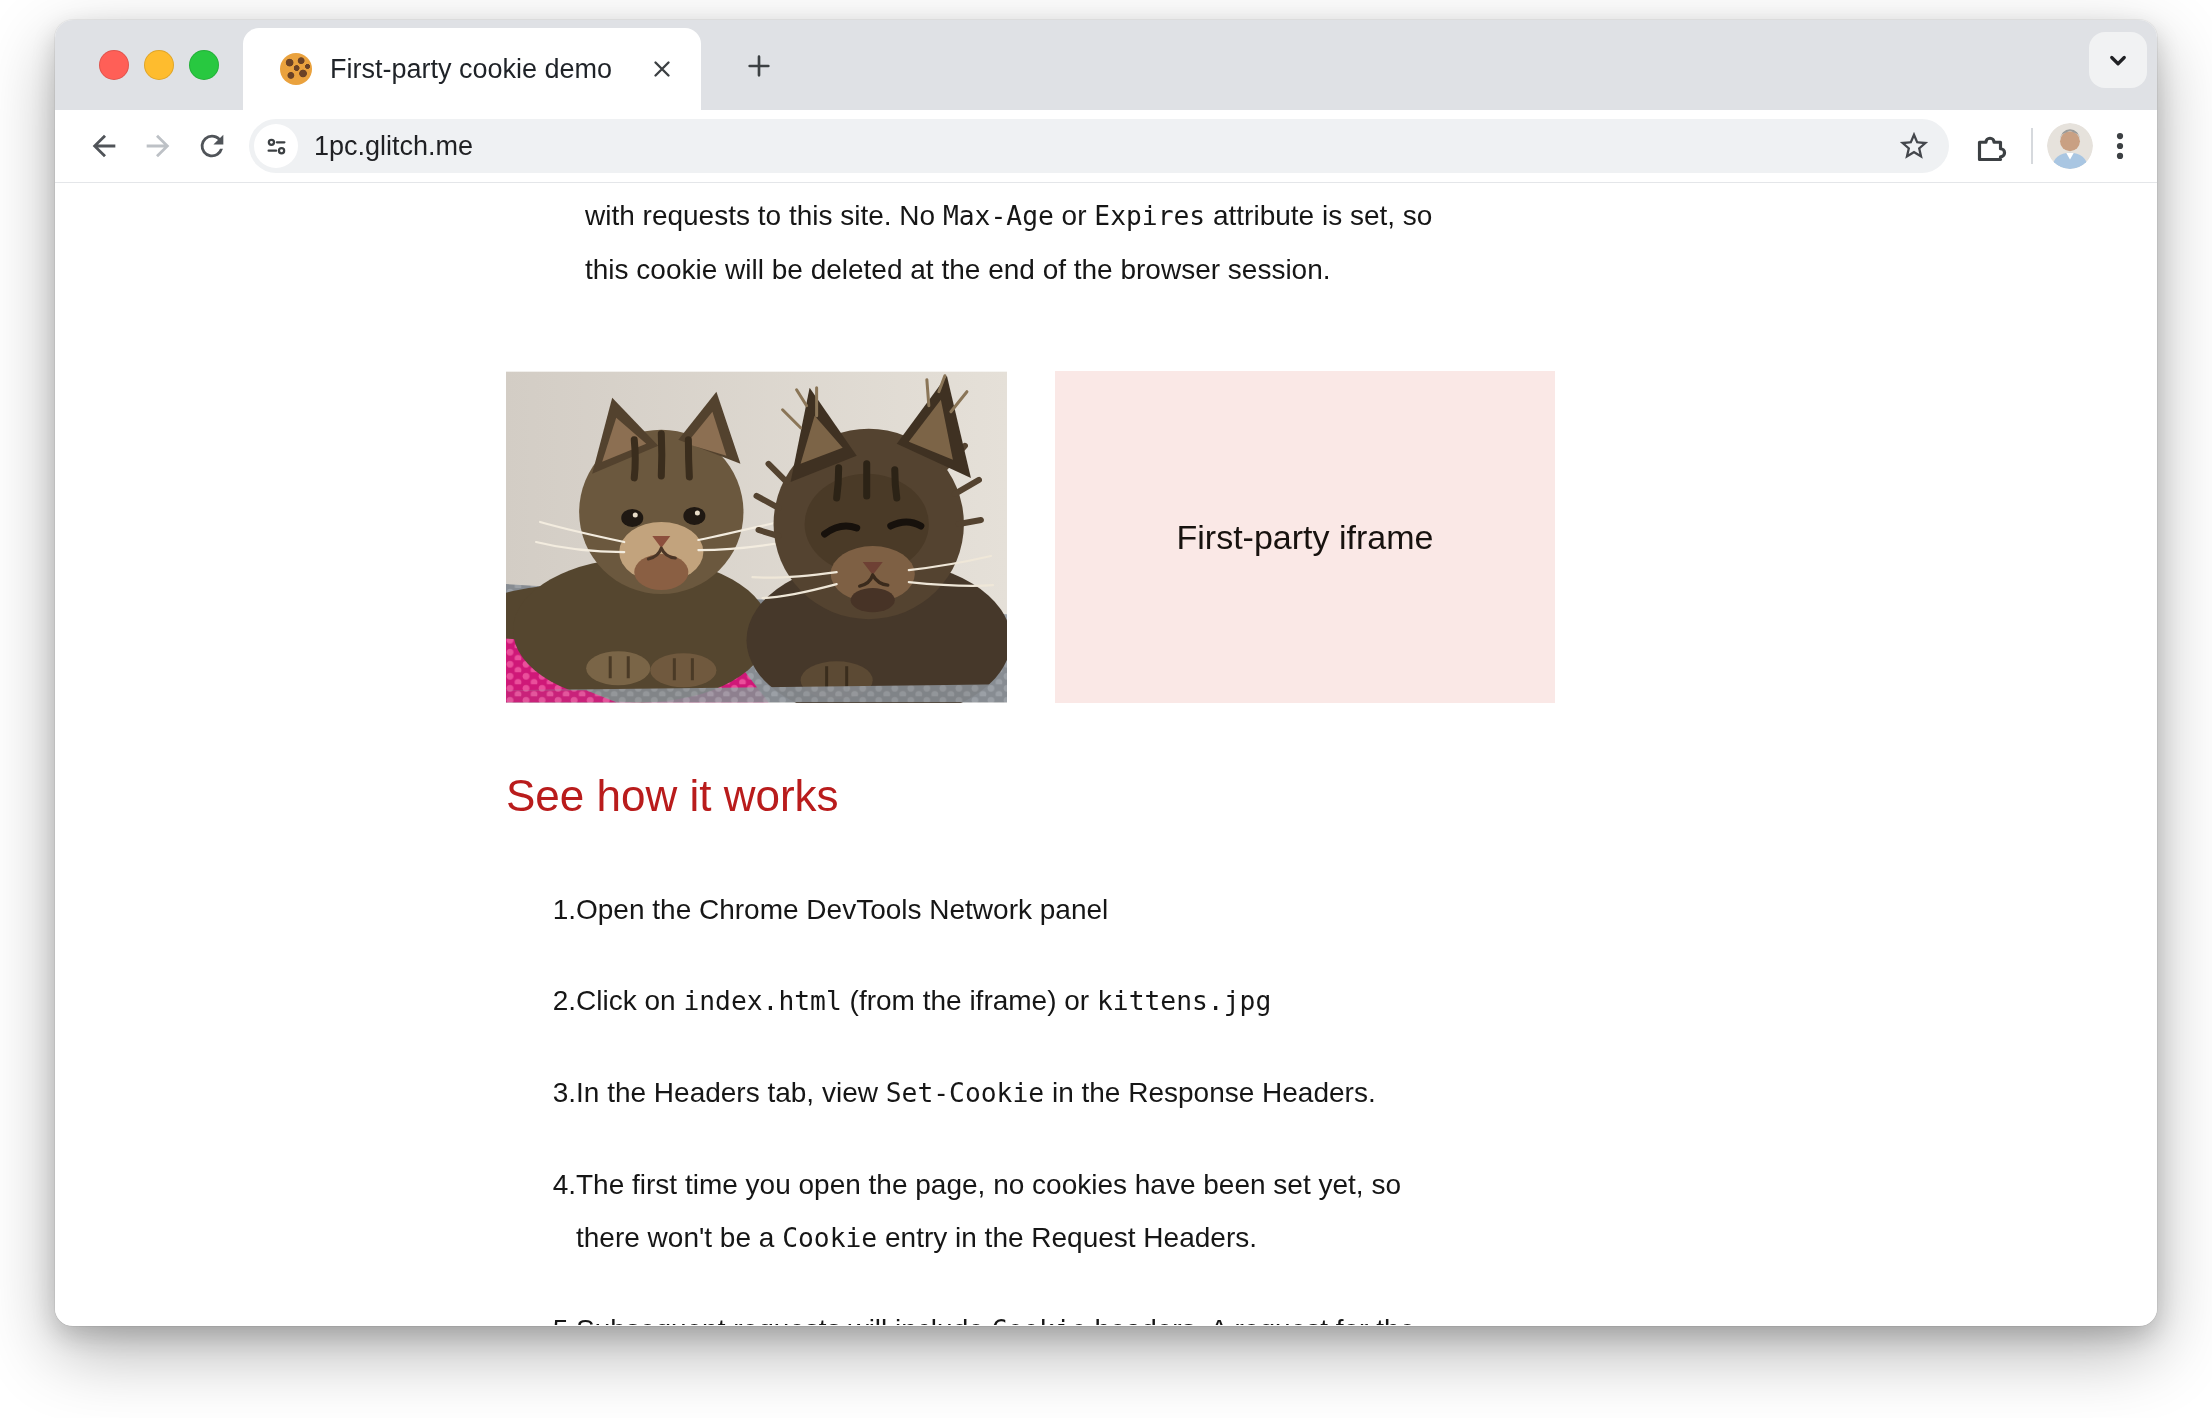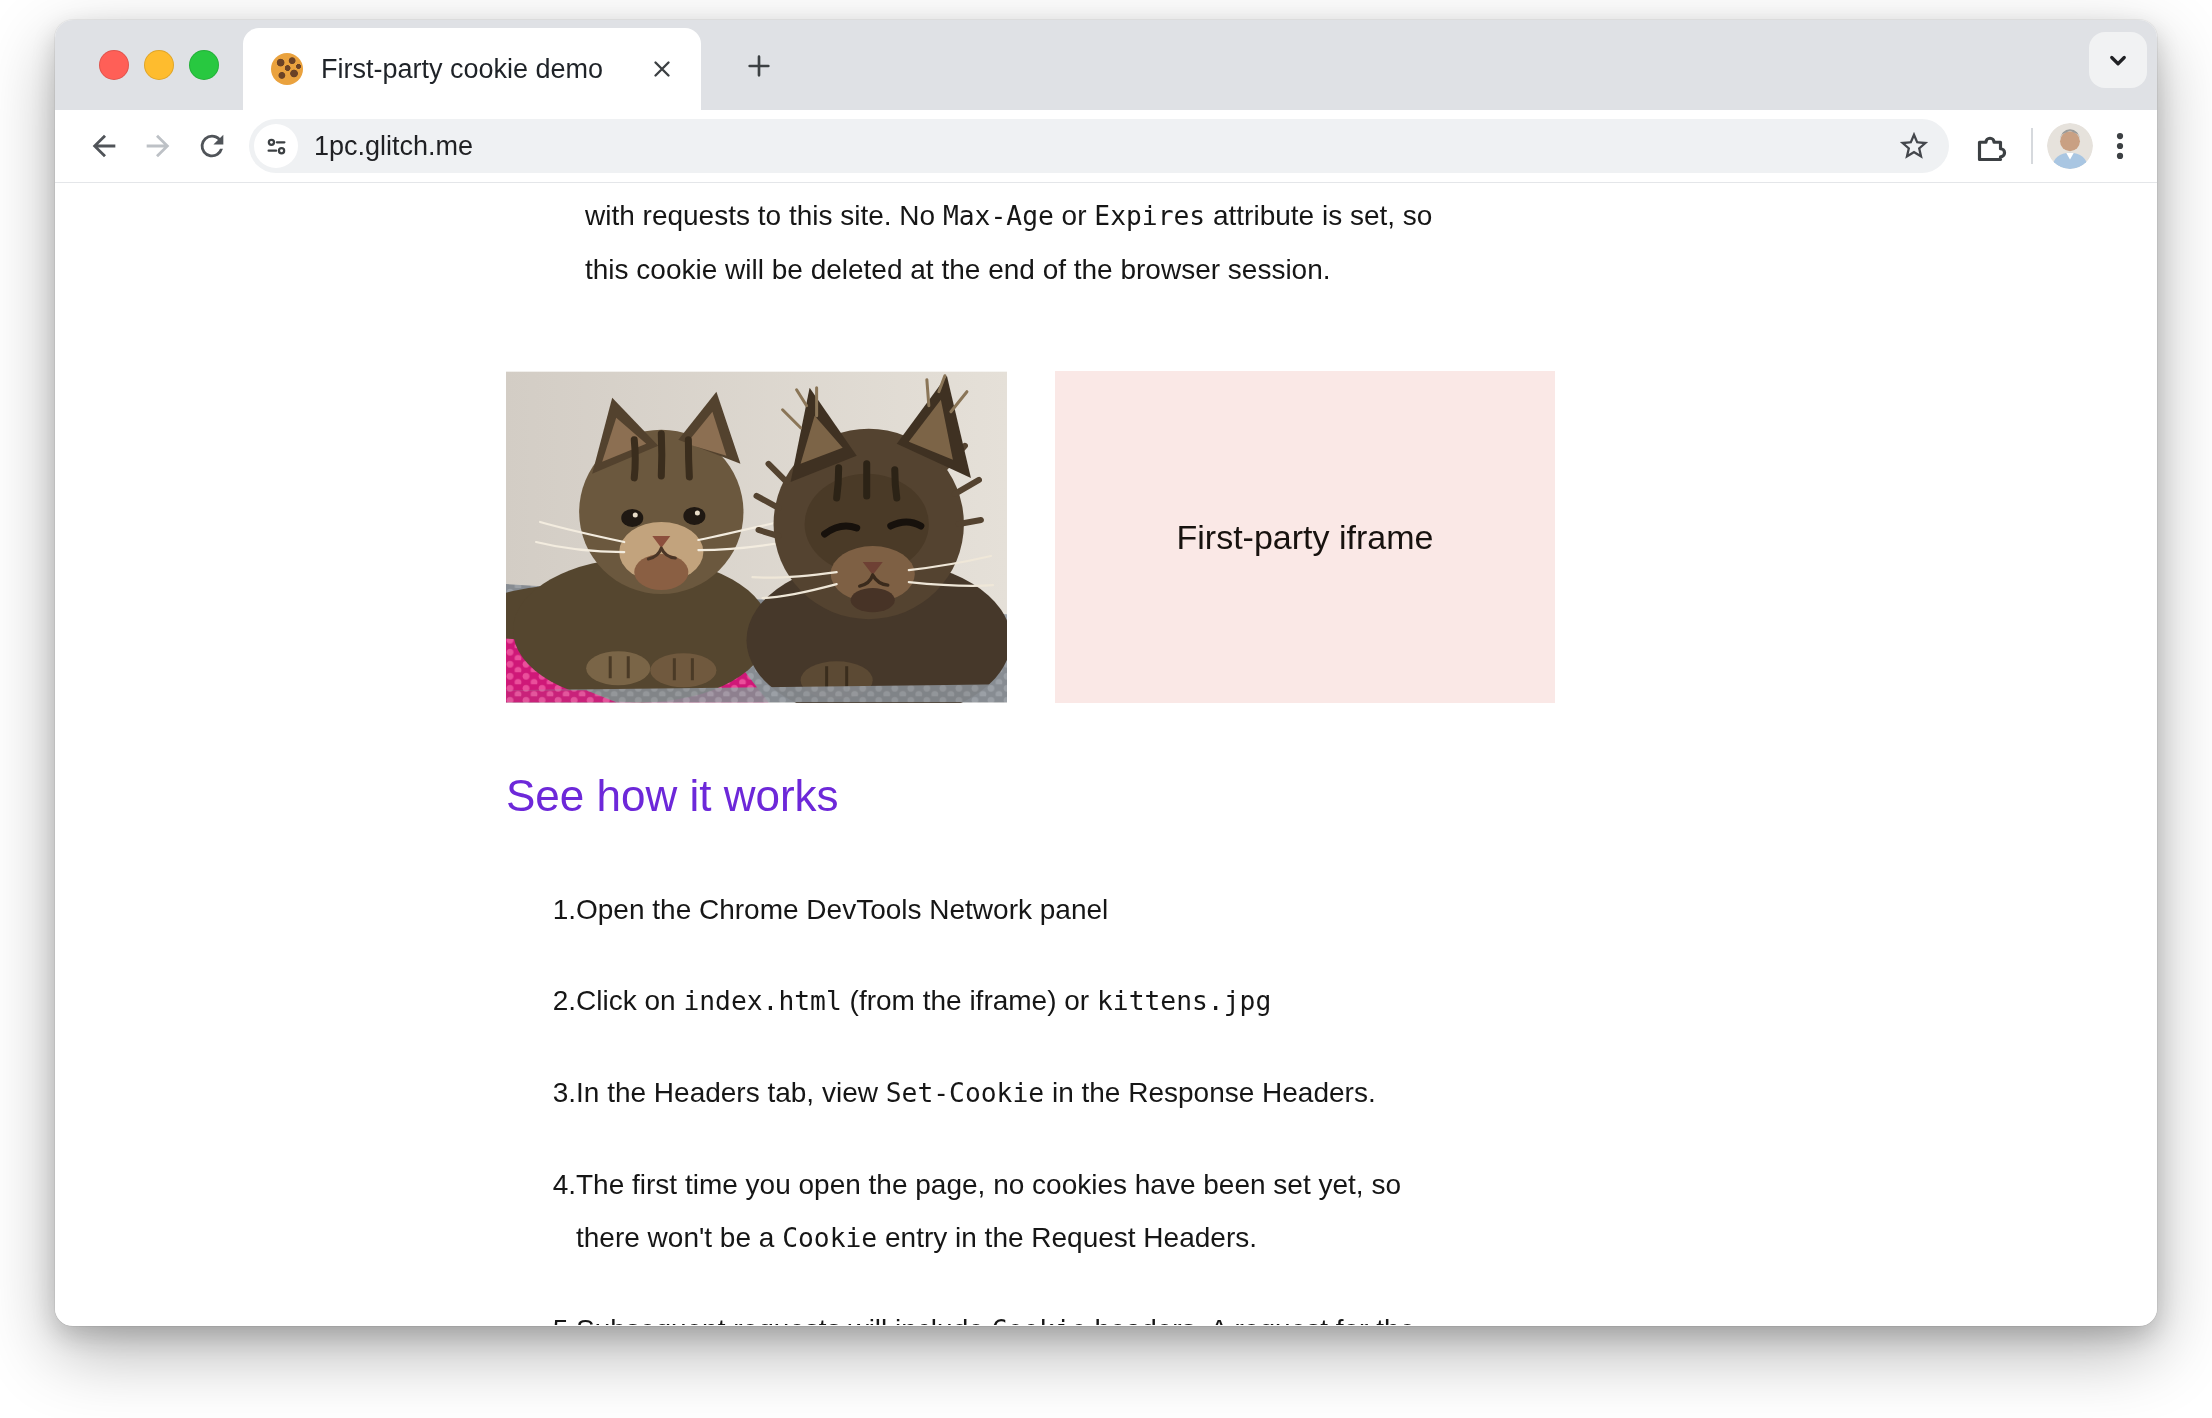--- a/index.html
+++ b/index.html
@@ -10,21 +10,21 @@
           background:#ffffff;overflow:hidden;
           box-shadow:0 26px 70px rgba(0,0,0,.30),0 10px 24px rgba(0,0,0,.16),0 0 0 1px rgba(0,0,0,.05);}
   
   .tabstrip{position:relative;height:90px;background:var(--tabstrip-bg,#dfe1e5);}
   .lights{position:absolute;left:44px;top:30px;display:flex;gap:15px;}
   .light{width:30px;height:30px;border-radius:50%;box-shadow:inset 0 0 0 1px rgba(0,0,0,.12);}
   .light.red{background:var(--traffic-red,#ff5f57);}
   .light.yellow{background:var(--traffic-yellow,#febc2e);}
   .light.green{background:var(--traffic-green,#28c840);}
   .tab{position:absolute;left:188px;top:8px;width:458px;height:82px;background:#ffffff;
-       border-radius:16px 16px 0 0;display:flex;align-items:center;padding:0 22px 0 28px;box-sizing:border-box;}
+       border-radius:16px 16px 0 0;display:flex;align-items:center;padding:0 22px 0 37px;box-sizing:border-box;}
   .cookie{width:32px;height:32px;border-radius:50%;flex:0 0 auto;
     background:
       radial-gradient(circle at 30% 30%, #6b4226 3.5px, transparent 4.2px),
       radial-gradient(circle at 66% 24%, #6b4226 3px, transparent 3.8px),
       radial-gradient(circle at 72% 64%, #6b4226 3.5px, transparent 4.2px),
       radial-gradient(circle at 34% 70%, #6b4226 3px, transparent 3.8px),
       radial-gradient(circle at 52% 47%, #6b4226 2.6px, transparent 3.2px),
       radial-gradient(circle at 86% 42%, #6b4226 2.2px, transparent 2.8px),
       #eaa23e;}
   .tab-title{margin-left:18px;font-size:27px;color:#1f2328;white-space:nowrap;overflow:hidden;flex:1 1 auto;}
@@ -45,21 +45,21 @@
   .avatar{width:46px;height:46px;border-radius:50%;overflow:hidden;flex:0 0 auto;}
   
   .content{position:relative;height:1142px;background:#ffffff;overflow:hidden;color:var(--page-text,#161616);}
   .intro{position:absolute;left:530px;top:6px;width:1170px;font-size:28px;line-height:53px;margin:0;}
   .code, code{font-family:"DejaVu Sans Mono","Liberation Mono",monospace;font-size:0.94em;}
   .media-row-img{position:absolute;left:451px;top:188px;width:501px;height:332px;overflow:hidden;}
   .media-row-img svg{display:block;}
   .iframe-box{position:absolute;left:1000px;top:188px;width:500px;height:332px;background:var(--iframe-bg,#fae8e6);
               display:flex;align-items:center;justify-content:center;}
   .iframe-box span{font-family:Liberation Sans, sans-serif;font-size:34px;color:#17120f;}
-  .section-heading{position:absolute;left:451px;top:588px;margin:0;font-size:44px;font-weight:400;color:#6d28d9;}
+  .section-heading{position:absolute;left:451px;top:588px;margin:0;font-size:44px;font-weight:400;color:#b91c1c;}
   .steps{position:absolute;left:451px;top:700px;margin:0;padding:0;list-style:none;font-size:28px;line-height:53px;width:1260px;}
   .steps li{display:flex;margin-bottom:38px;}
   .steps .num{width:70px;text-align:right;flex:0 0 auto;}
   .steps .step-text{}
   svg{display:block;}
 </style>
 </head>
 <body>
 
 <div id="screen">

